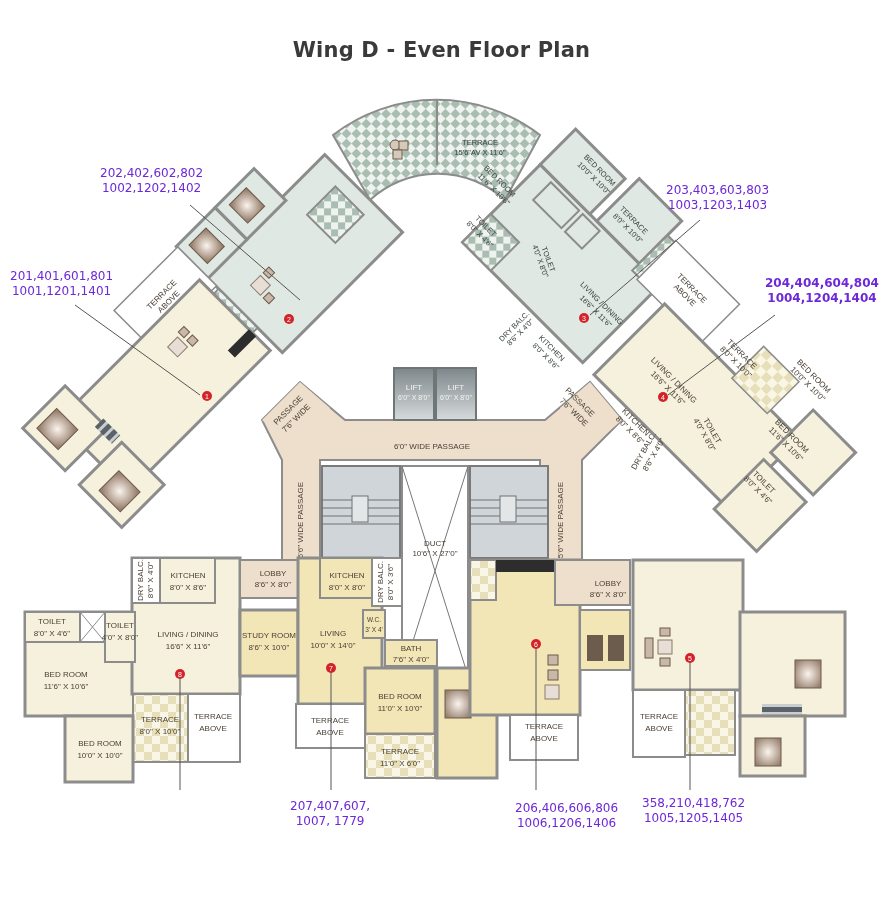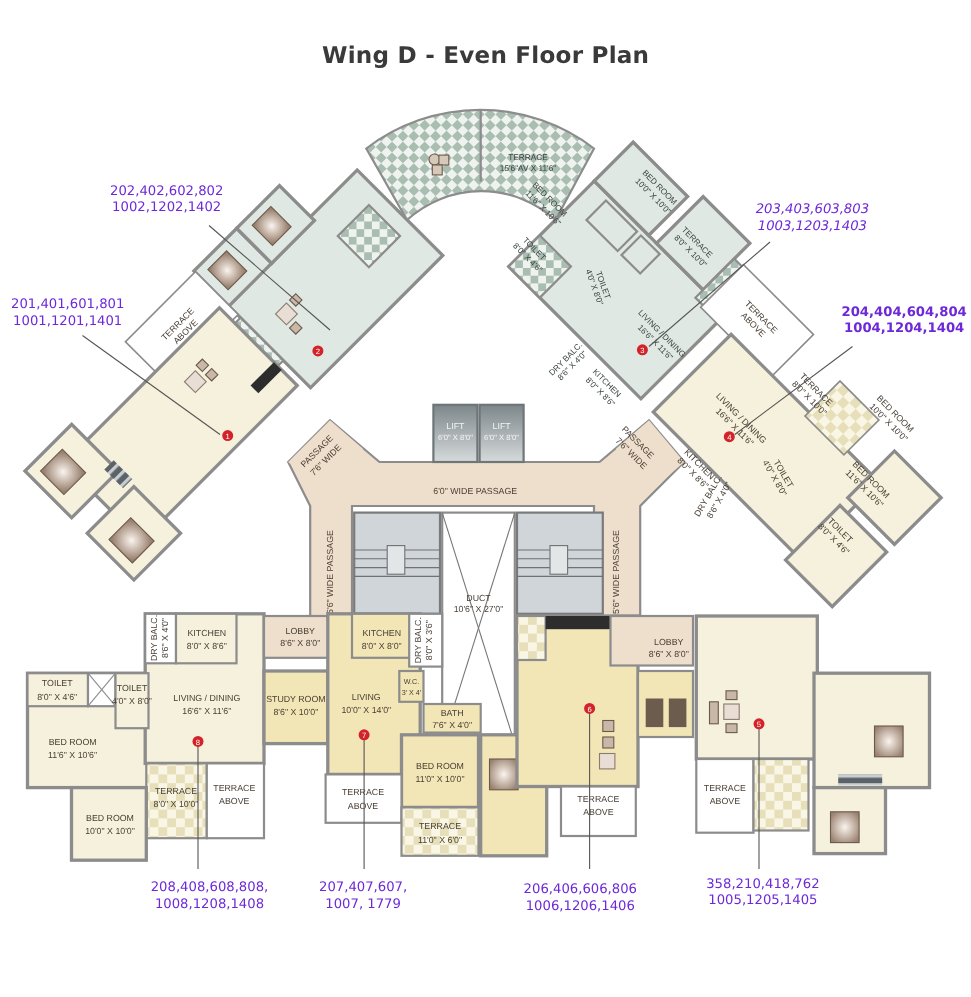--- a/index.html
+++ b/index.html
@@ -322,37 +322,33 @@
   </svg>
 
   <div class="unitlabel" style="left:100px;top:166px;">
     <div>202,402,602,802</div>
     <div>1002,1202,1402</div>
   </div>
   <div class="unitlabel" style="left:10px;top:269px;">
     <div>201,401,601,801</div>
     <div>1001,1201,1401</div>
   </div>
-  <div class="unitlabel" style="left:687px;top:183px;font-style:italic;">
+  <div class="unitlabel" style="left:666px;top:183px;">
     <div>203,403,603,803</div>
     <div>1003,1203,1403</div>
   </div>
   <div class="unitlabel" style="left:765px;top:276px;font-weight:bold;">
     <div>204,404,604,804</div>
     <div>1004,1204,1404</div>
   </div>
-  <div class="unitlabel" style="left:137px;top:799px;">
-    <div>208,408,608,808,</div>
-    <div>1008,1208,1408</div>
-  </div>
   <div class="unitlabel" style="left:290px;top:799px;">
     <div>207,407,607,</div>
     <div>1007, 1779</div>
   </div>
-  <div class="unitlabel" style="left:476px;top:801px;">
+  <div class="unitlabel" style="left:515px;top:801px;">
     <div>206,406,606,806</div>
     <div>1006,1206,1406</div>
   </div>
   <div class="unitlabel" style="left:642px;top:796px;">
     <div>358,210,418,762</div>
     <div>1005,1205,1405</div>
   </div>
 </div>
 
 </body></html>

